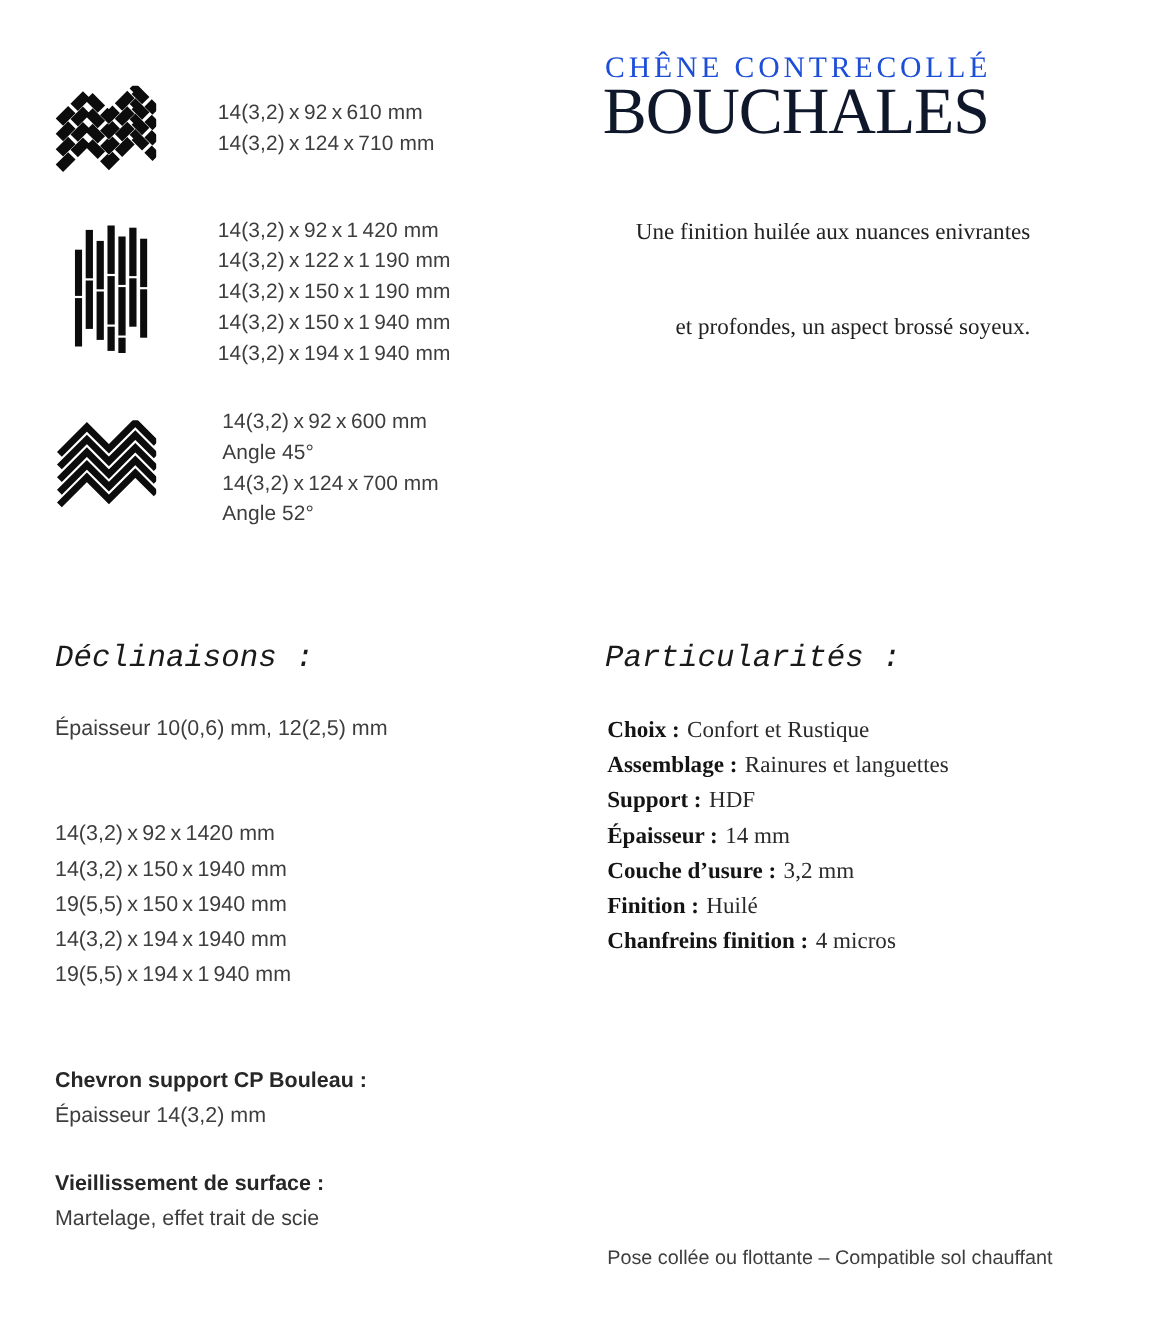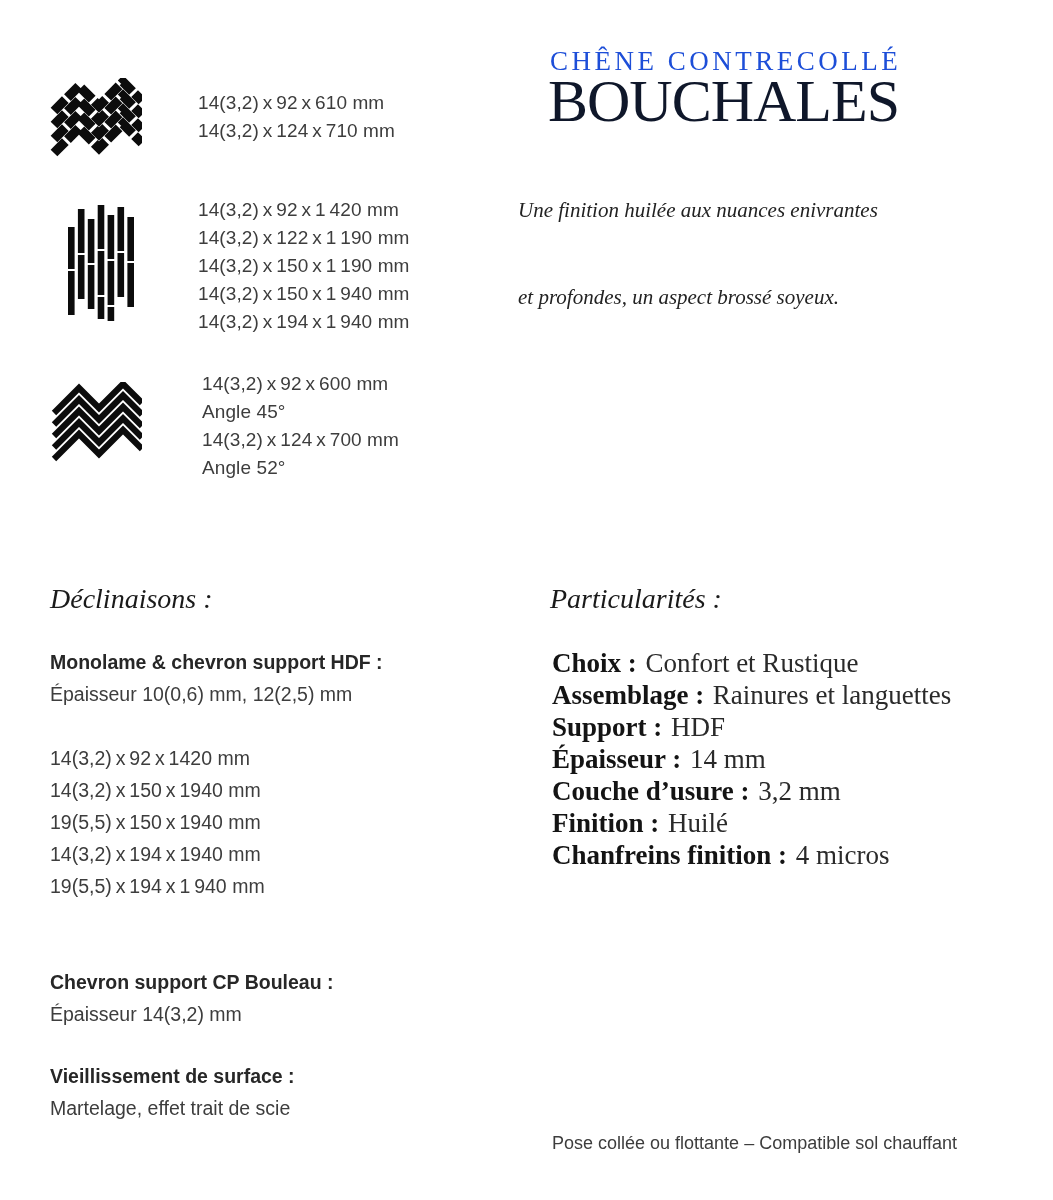--- a/index.html
+++ b/index.html
@@ -21,41 +21,41 @@
     position:absolute;left:550px;top:46px;
     font-family:"Liberation Serif","DejaVu Serif",serif;
     font-size:27px;letter-spacing:3.5px;color:#1d4ed8;white-space:pre;
   }
   .title{
     position:absolute;left:548px;top:72px;margin:0;
     font-family:"Liberation Serif","DejaVu Serif",serif;
     font-weight:normal;font-size:60px;line-height:58px;letter-spacing:-1px;color:#0f172a;white-space:pre;
   }
   .tagline{
-    position:absolute;left:518px;top:138px;
+    position:absolute;left:578px;top:138px;
     font-family:"Liberation Serif","DejaVu Serif",serif;
-    font-style:italic;font-size:21px;line-height:29px;color:#222222;white-space:pre;
+    font-size:21px;line-height:29px;color:#222222;white-space:pre;text-align:right;
   }
 
   
   .sec-heading{
     position:absolute;
-    font-family:Liberation Serif, serif;
+    font-family:Liberation Mono, monospace;
     font-style:italic;font-size:28px;color:#1a1a1a;white-space:pre;
   }
 
   
   .decl-sec{position:absolute;left:50px;font-size:19.5px;line-height:32px;}
   .sec-title{font-weight:bold;color:#272727;white-space:pre-wrap;}
   .sec-line{color:#3d3d3d;white-space:pre;}
 
   
   .part-list{position:absolute;left:552px;top:647px;
     font-family:"Liberation Serif","DejaVu Serif",serif;
-    font-size:27px;line-height:32px;color:#2a2a2a;}
+    font-size:21px;line-height:32px;color:#2a2a2a;}
   .p-item{white-space:pre;}
   .p-label{font-weight:bold;color:#141414;margin-right:.32em;}
 
   
   .footer-notes{position:absolute;left:552px;top:1072px;
     font-size:18px;line-height:28.5px;color:#3d3d3d;white-space:pre;}
 </style>
 </head>
 <body>
 
@@ -121,21 +121,20 @@
   <div class="kicker">CHÊNE CONTRECOLLÉ</div>
   <h1 class="title">BOUCHALES</h1>
   <div class="tagline">
     <div>Une finition huilée aux nuances enivrantes</div>
     <div>et profondes, un aspect brossé soyeux.</div>
   </div>
 
   <div class="sec-heading" style="left:50px;top:583px">Déclinaisons :</div>
 
   <div class="decl-sec" style="top:646px">
-    <div class="sec-title">Monolame &amp; chevron support HDF :</div>
     <div class="sec-line">Épaisseur 10(0,6) mm, 12(2,5) mm</div>
   </div>
 
   <div class="decl-sec" style="top:742px">
     <div class="sec-line">14(3,2) x 92 x 1420 mm</div>
     <div class="sec-line">14(3,2) x 150 x 1940 mm</div>
     <div class="sec-line">19(5,5) x 150 x 1940 mm</div>
     <div class="sec-line">14(3,2) x 194 x 1940 mm</div>
     <div class="sec-line">19(5,5) x 194 x 1 940 mm</div>
   </div>

